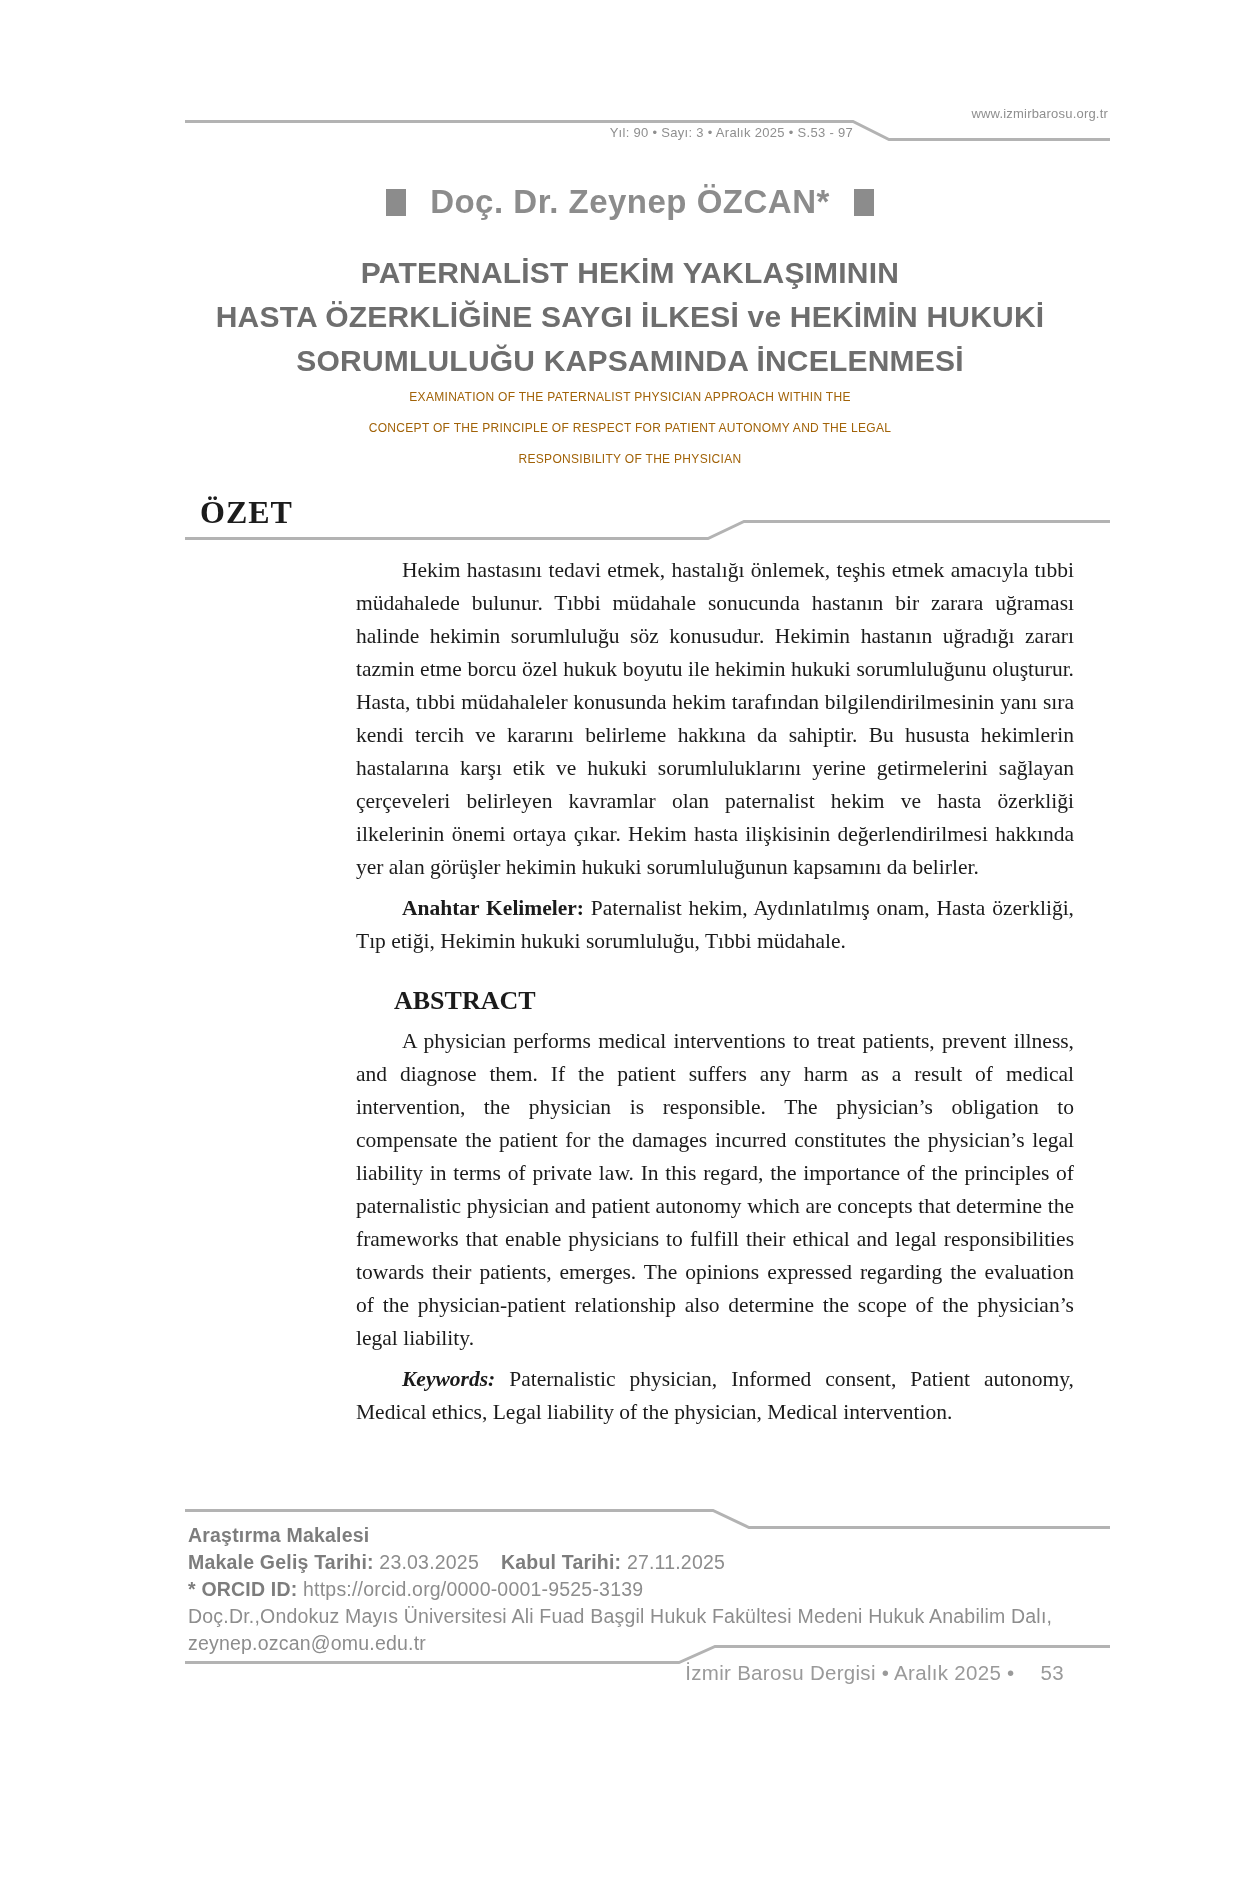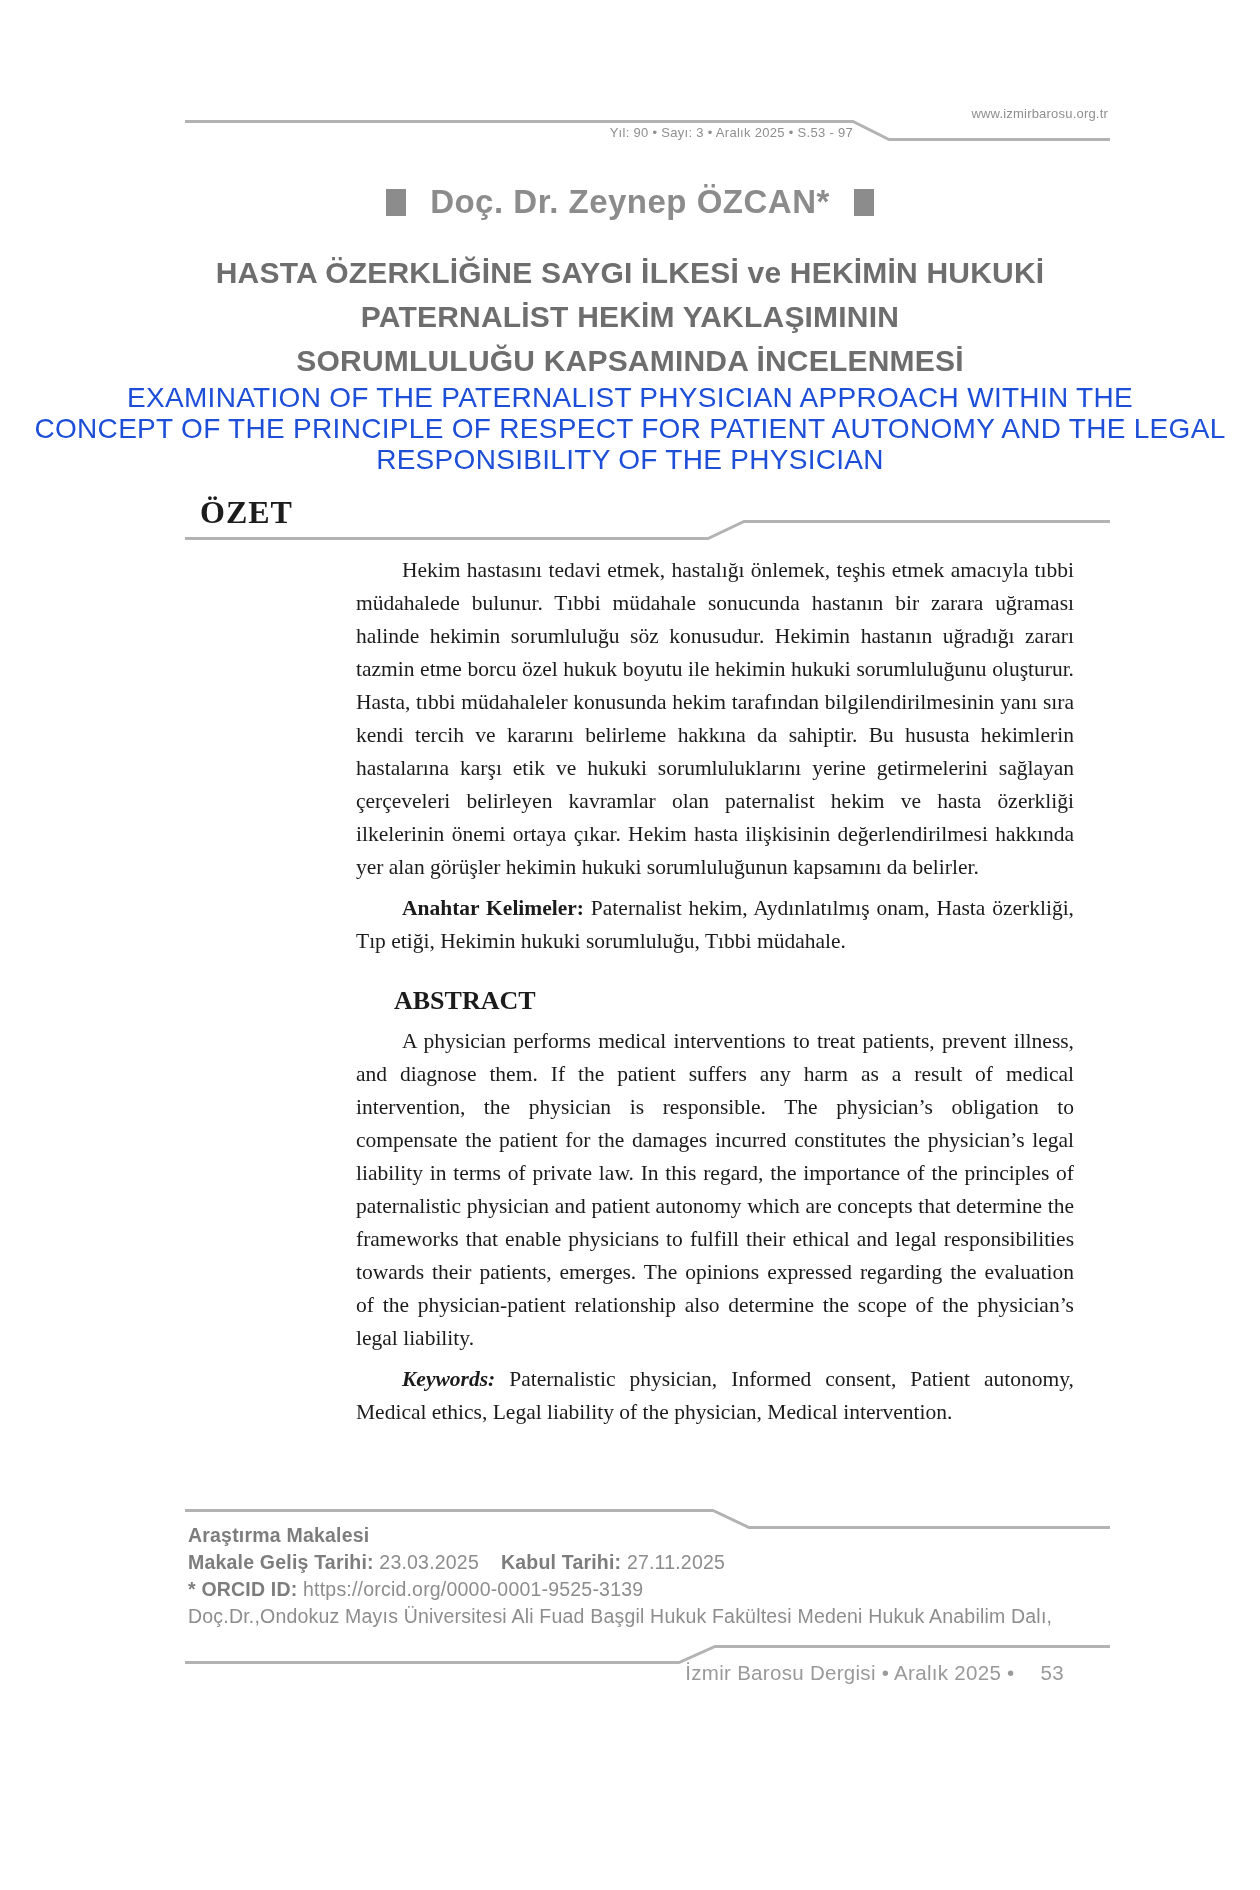--- a/index.html
+++ b/index.html
@@ -36,22 +36,22 @@
   }
 
   
   .title-tr {
     position: absolute; top: 251px; left: 0; width: 100%;
     text-align: center; font-size: 30px; font-weight: bold;
     color: #6e6e6e; line-height: 44px; letter-spacing: 0.2px;
   }
   .title-en {
     position: absolute; top: 382px; left: 0; width: 100%;
-    text-align: center; font-size: 28px; font-weight: 400;
-    color: #1d4ed8; line-height: 31px; letter-spacing: 0.3px;
+    text-align: center; font-size: 12px; font-weight: 400;
+    color: #a16207; line-height: 31px; letter-spacing: 0.3px;
   }
 
   
   .ozet-heading {
     position: absolute; left: 200px; top: 494px;
     font-family: "Liberation Serif", serif;
     font-size: 32px; font-weight: bold; color: #1c1c1c; letter-spacing: 1px;
   }
   .ozet-rule { left: 185px; top: 518px; }
 
@@ -100,22 +100,22 @@
   <div class="header-issue">Yıl: 90 • Sayı: 3 • Aralık 2025 • S.53 - 97</div>
   <a class="header-site" href="#">www.izmirbarosu.org.tr</a>
 
   <div class="author-row">
     <div class="author-sq"></div>
     <div class="author-name">Doç. Dr. Zeynep ÖZCAN*</div>
     <div class="author-sq"></div>
   </div>
 
   <div class="title-tr">
+    <div>PATERNALİST HEKİM YAKLAŞIMININ</div>
     <div>HASTA ÖZERKLİĞİNE SAYGI İLKESİ ve HEKİMİN HUKUKİ</div>
-    <div>PATERNALİST HEKİM YAKLAŞIMININ</div>
     <div>SORUMLULUĞU KAPSAMINDA İNCELENMESİ</div>
   </div>
 
   <div class="title-en">
     <div>EXAMINATION OF THE PATERNALIST PHYSICIAN APPROACH WITHIN THE</div>
     <div>CONCEPT OF THE PRINCIPLE OF RESPECT FOR PATIENT AUTONOMY AND THE LEGAL</div>
     <div>RESPONSIBILITY OF THE PHYSICIAN</div>
   </div>
 
   <div class="ozet-heading">ÖZET</div>
@@ -142,20 +142,21 @@
   </svg>
 
   <div class="footer-info">
     <div class="b">Araştırma Makalesi</div>
     <div><span class="b">Makale Geliş Tarihi:</span>
       <span class="gap-right">23.03.2025</span><span class="b">Kabul Tarihi:</span>
       <span>27.11.2025</span></div>
     <div><span class="b">* ORCID ID:</span>
       <a href="#">https://orcid.org/0000-0001-9525-3139</a></div>
     <div>Doç.Dr.,Ondokuz Mayıs Üniversitesi Ali Fuad Başgil Hukuk Fakültesi Medeni Hukuk Anabilim Dalı,</div>
+    <div><a href="#">zeynep.ozcan@omu.edu.tr</a></div>
   </div>
 
   <svg class="rule-svg footer-bottom-rule" width="925" height="23" viewBox="0 0 925 23">
     <polyline points="0,19.5 494,19.5 530,3.5 925,3.5" fill="none" stroke="#b3b3b3" stroke-width="3"></polyline>
   </svg>
 
   <div class="footer-journal">
     <span>İzmir Barosu Dergisi • Aralık 2025 •</span>
     <span>53</span>
   </div>

